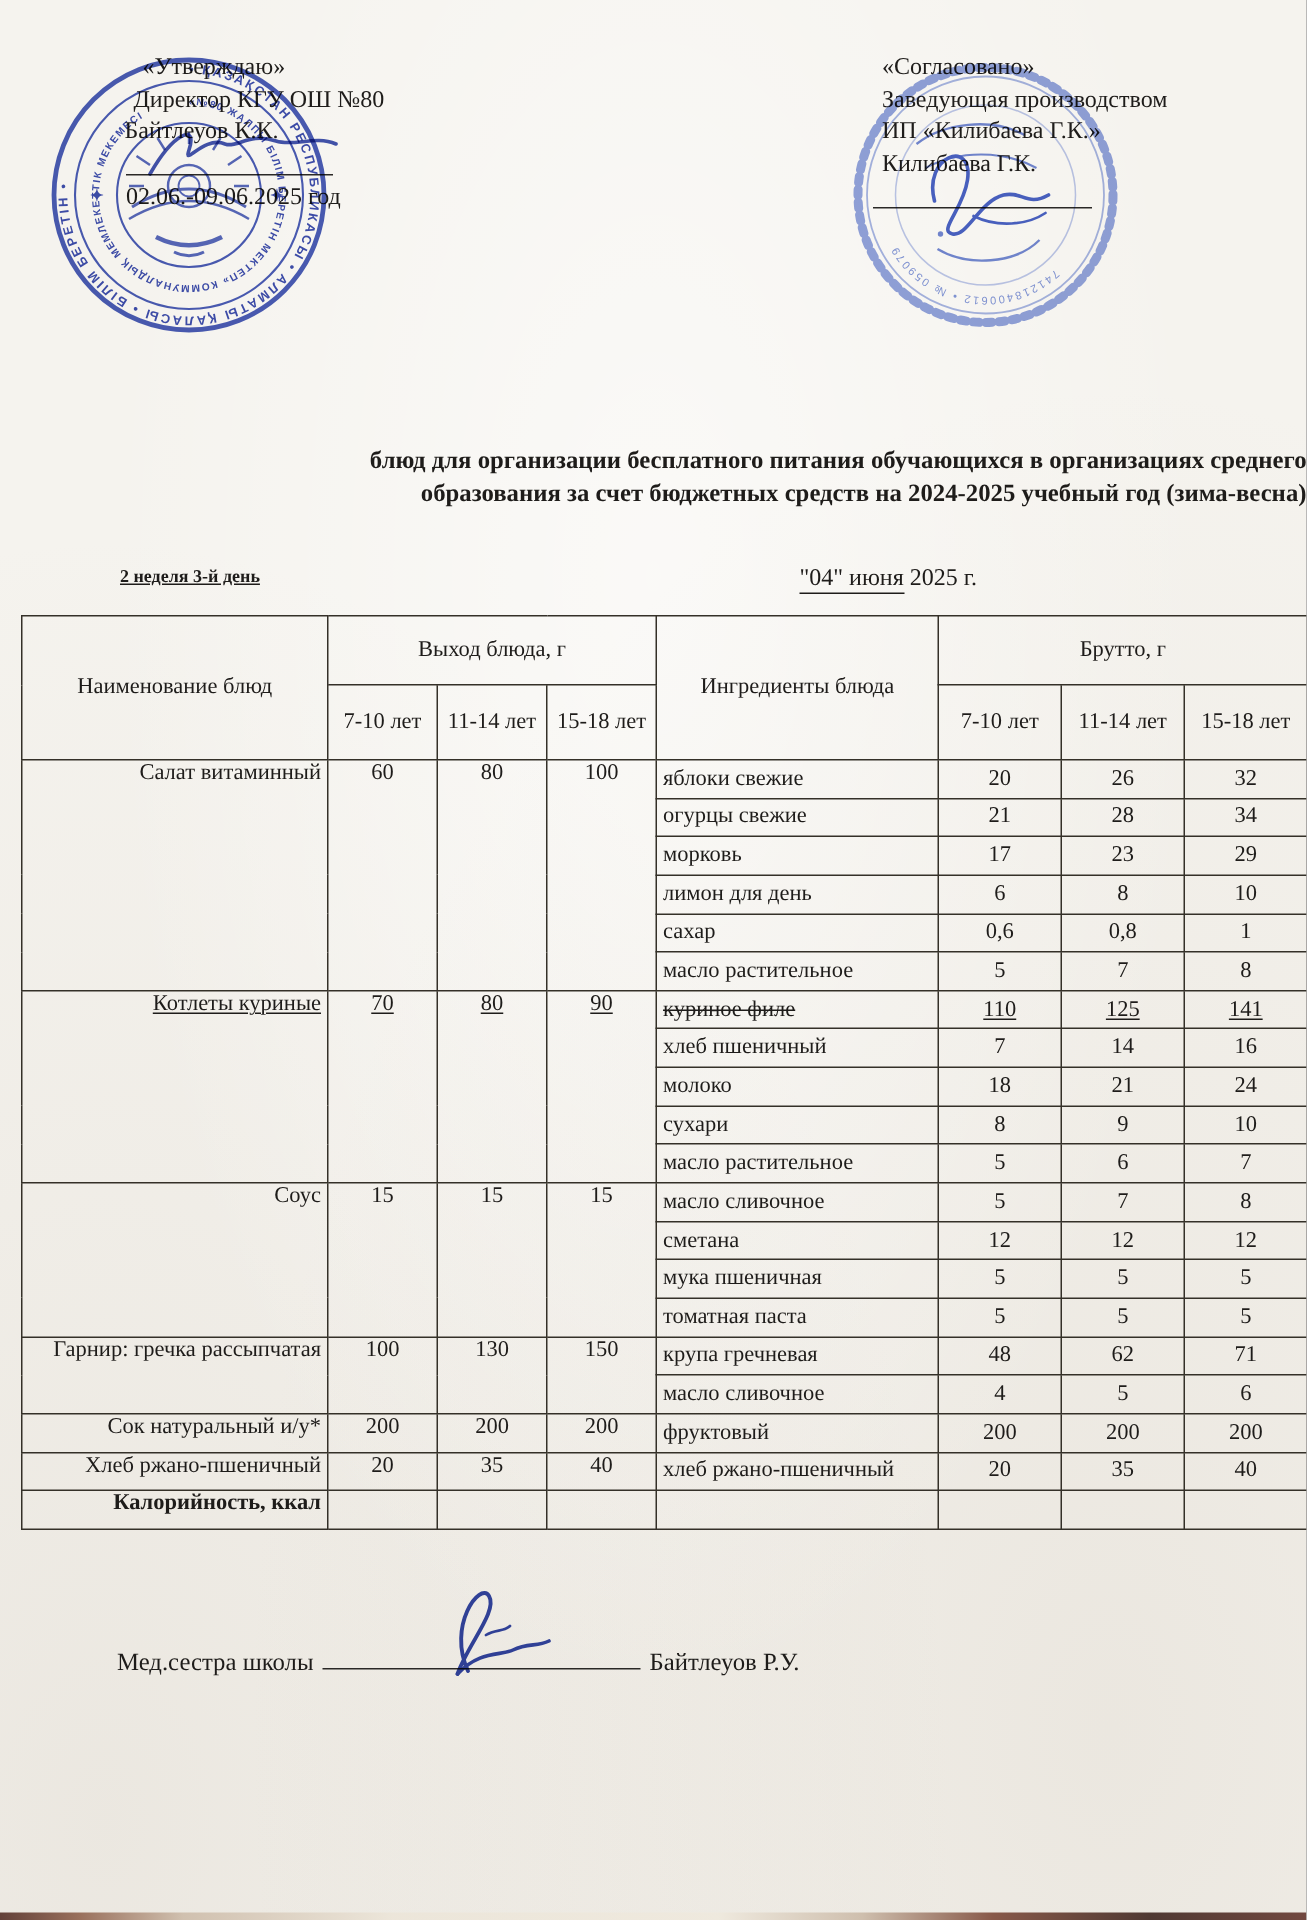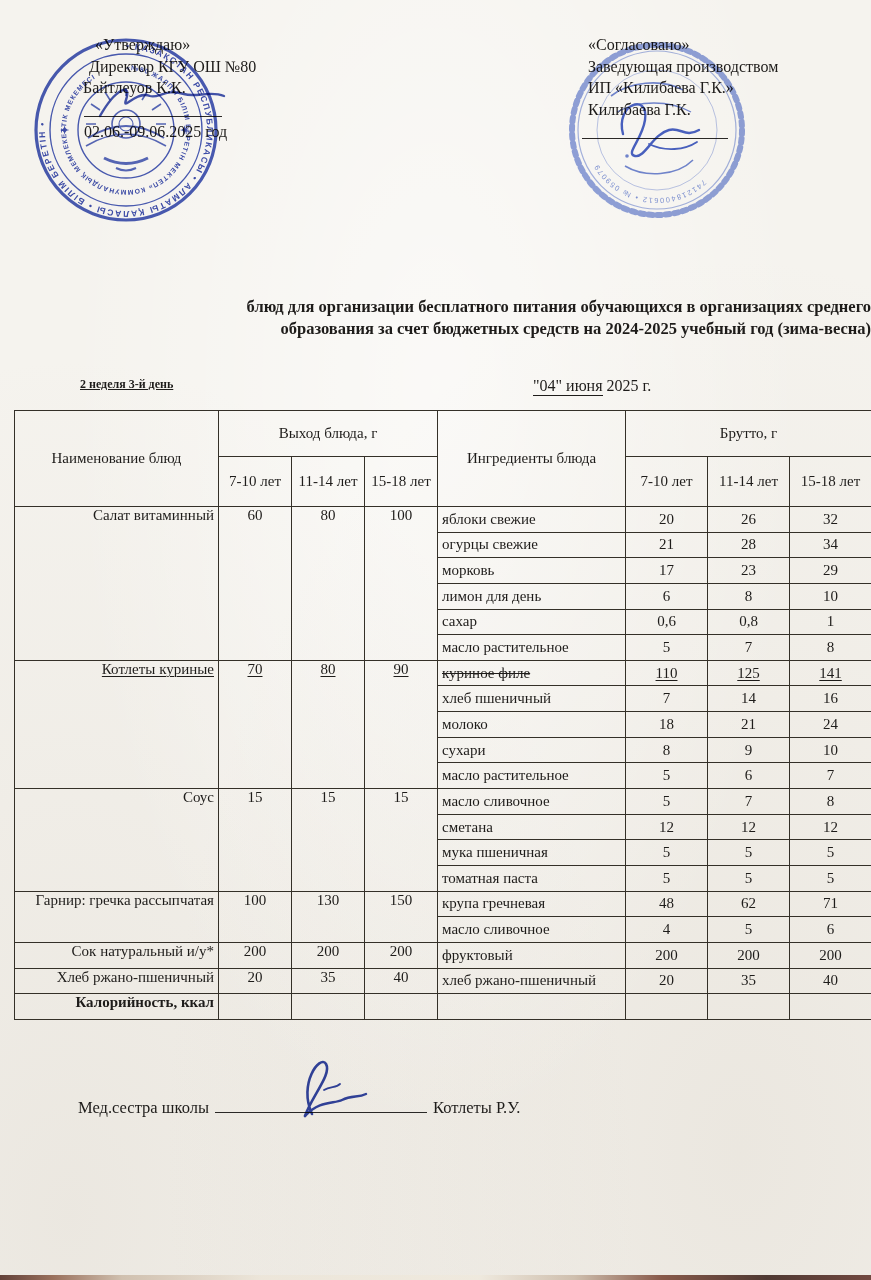--- a/index.html
+++ b/index.html
@@ -309,21 +309,21 @@
           <td class="numtop" rowspan="1"></td>
           <td class="ing"></td>
           <td class="num"></td>
           <td class="num"></td>
           <td class="num noright"></td>
         </tr>
       </tbody>
   </table>
 
   <div class="abs footer">
-    <span>Мед.сестра школы</span><span class="f-line"></span><span>Котлеты Р.У.</span>
+    <span>Мед.сестра школы</span><span class="f-line"></span><span>Байтлеуов Р.У.</span>
   </div>
   <svg class="abs stamp" style="left:278px;top:1050px;" width="95" height="70" viewBox="0 0 95 70">
     <g stroke="#3346a8" fill="none" stroke-linecap="round">
       <path d="M34,64 C20,34 42,4 48,14 C54,24 34,46 27,66" stroke-width="2.6"></path>
       <path d="M27,66 C42,50 56,54 64,50 C74,45 80,48 88,44" stroke-width="2.4"></path>
       <path d="M46,40 C52,36 58,38 62,34" stroke-width="1.8"></path>
     </g>
   </svg>
 
   <div class="abs scan-edge"></div>

